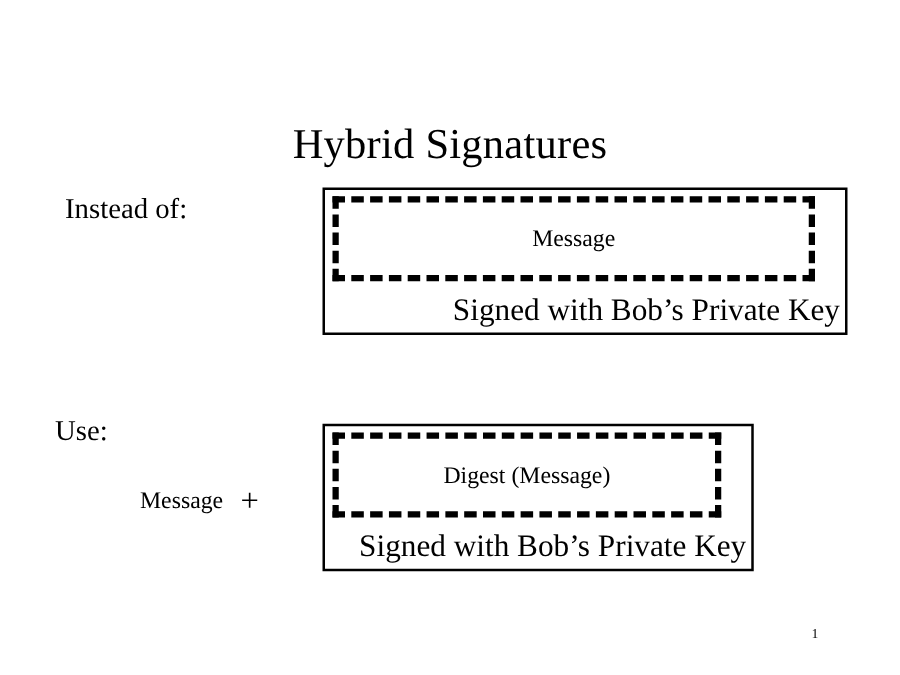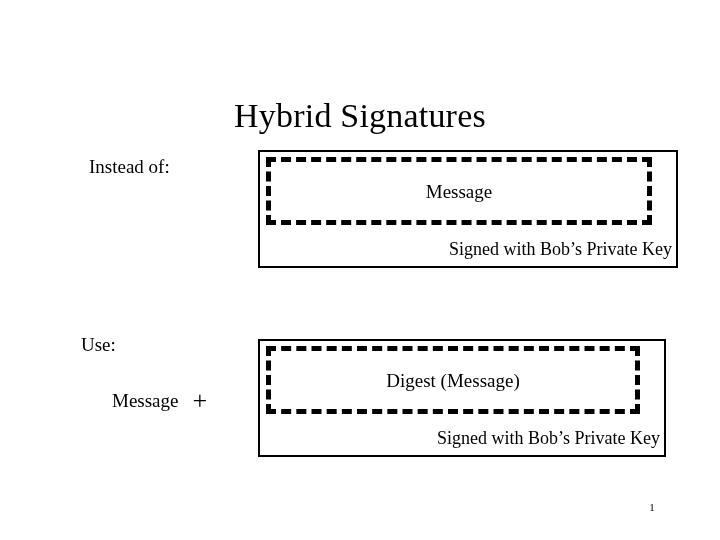--- a/index.html
+++ b/index.html
@@ -29,24 +29,23 @@
     font-size: 34px;
     line-height: 42px;
     font-weight: normal;
     letter-spacing: 0.2px;
     white-space: nowrap;
   }
 
   
   .side-label {
     position: absolute;
-    font-size: 19px;
+    font-size: 23px;
     line-height: 24px;
     white-space: nowrap;
-    margin-left: 37px;
   }
   #label-instead-of { left: 52px; top: 155px; }
   #label-use        { left: 44px; top: 333px; }
 
   
   #plus-row {
     position: absolute;
     left: 112px;
     top: 388px;
     display: flex;
@@ -58,21 +57,21 @@
   #plus-row .plus-sign { font-size: 26px; line-height: 26px; }
 
   
   .sig-box {
     position: absolute;
     box-sizing: border-box;
     border: 2px solid #000000;
     background: #ffffff;
   }
   #sig-box-1 { left: 258px; top: 150px; width: 420px; height: 118px; }
-  #sig-box-2 { left: 258px; top: 339px; width: 408px; height: 118px; }
+  #sig-box-2 { left: 258px; top: 339px; width: 345px; height: 118px; }
 
   
   .dashed-inner {
     position: absolute;
     left: 6px;
     top: 5px;
     right: 24px;
     height: 68px;
     box-sizing: border-box;
     border: 5px dashed #000000;
@@ -88,21 +87,21 @@
     top: 1px;
   }
 
   
   .signer-caption {
     position: absolute;
     left: 8px;
     right: 4px;
     bottom: 4px;
     text-align: right;
-    font-size: 18px;
+    font-size: 25px;
     line-height: 26px;
     white-space: nowrap;
   }
 
   
   #page-number {
     position: absolute;
     left: 640px;
     top: 500px;
     width: 24px;

